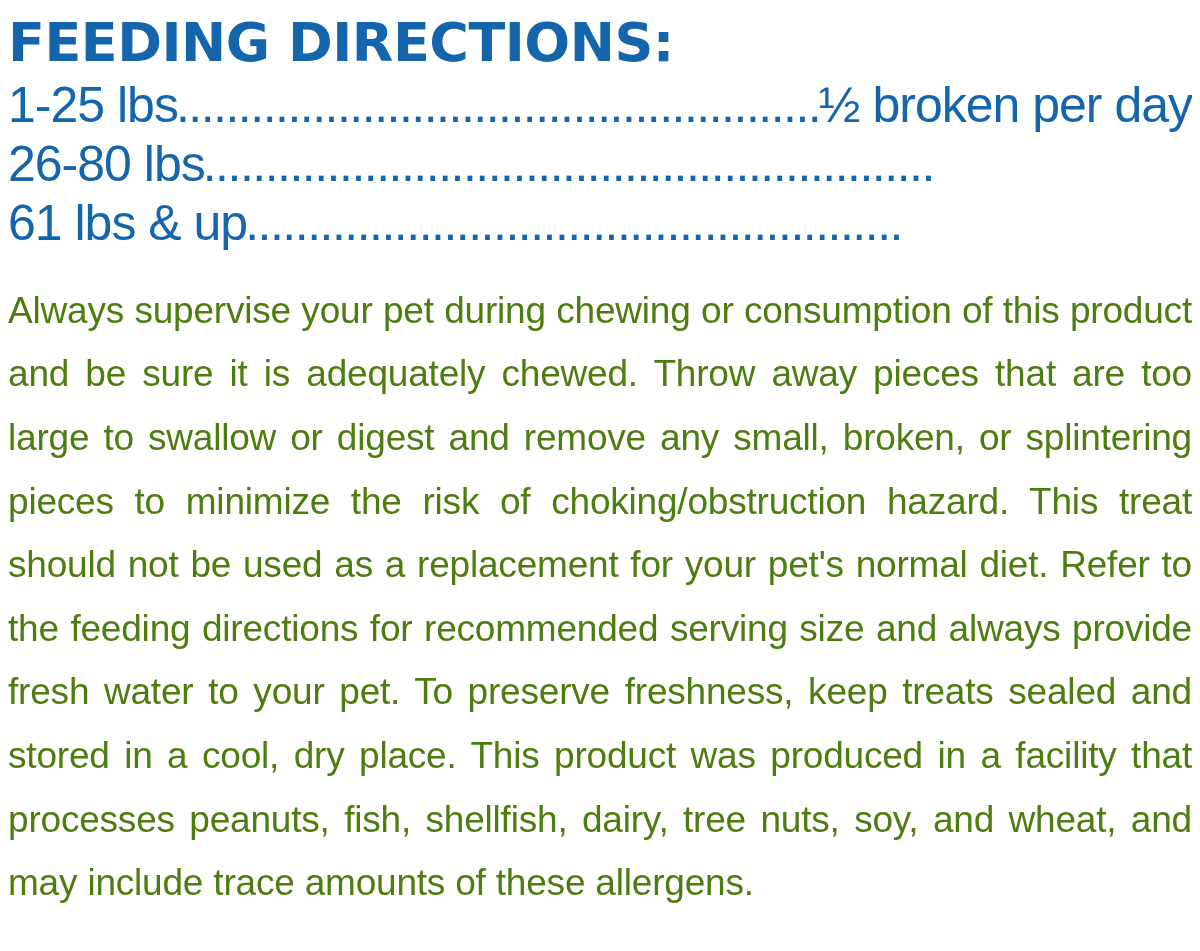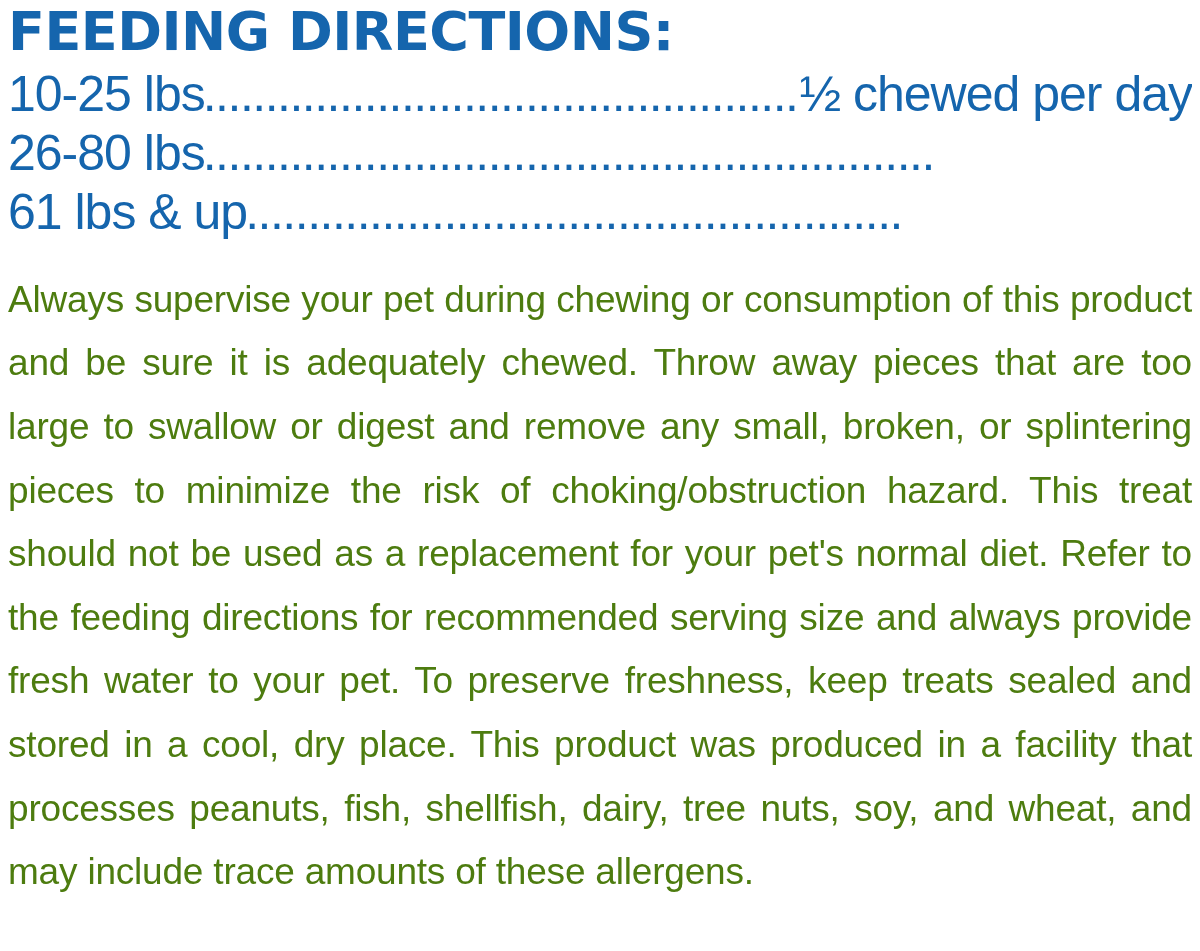--- a/index.html
+++ b/index.html
@@ -12,21 +12,21 @@
     height: 951px;
     overflow: hidden;
     font-family: "Liberation Sans", sans-serif;
     color: #1565ad;
   }
   .page {
     position: relative;
     width: 1200px;
     height: 951px;
     box-sizing: border-box;
-    padding: 4px 8px 0 8px;
+    padding: 15px 8px 0 8px;
   }
 
   
   .heading {
     font-family: "DejaVu Sans", sans-serif;
     font-weight: bold;
     font-size: 54px;
     letter-spacing: -0.5px;
     color: #1565ad;
     line-height: 1.05;
@@ -89,23 +89,23 @@
 </head>
 <body>
 
 <div class="page">
 
   <h1 class="heading">FEEDING DIRECTIONS:</h1>
 
   <div class="feed-list">
 
     <div class="feed-row">
-      <span class="feed-weight">10-25 lbs</span>
+      <span class="feed-weight">1-25 lbs</span>
       <span class="feed-dots">..........................................................</span>
-      <span class="feed-amount">½ chewed per day</span>
+      <span class="feed-amount">½ broken per day</span>
     </div>
 
     <div class="feed-row">
       <span class="feed-weight">26-80 lbs</span>
       <span class="feed-dots">...........................................................</span>
     </div>
 
     <div class="feed-row">
       <span class="feed-weight">61 lbs &amp; up</span>
       <span class="feed-dots">.....................................................</span>

